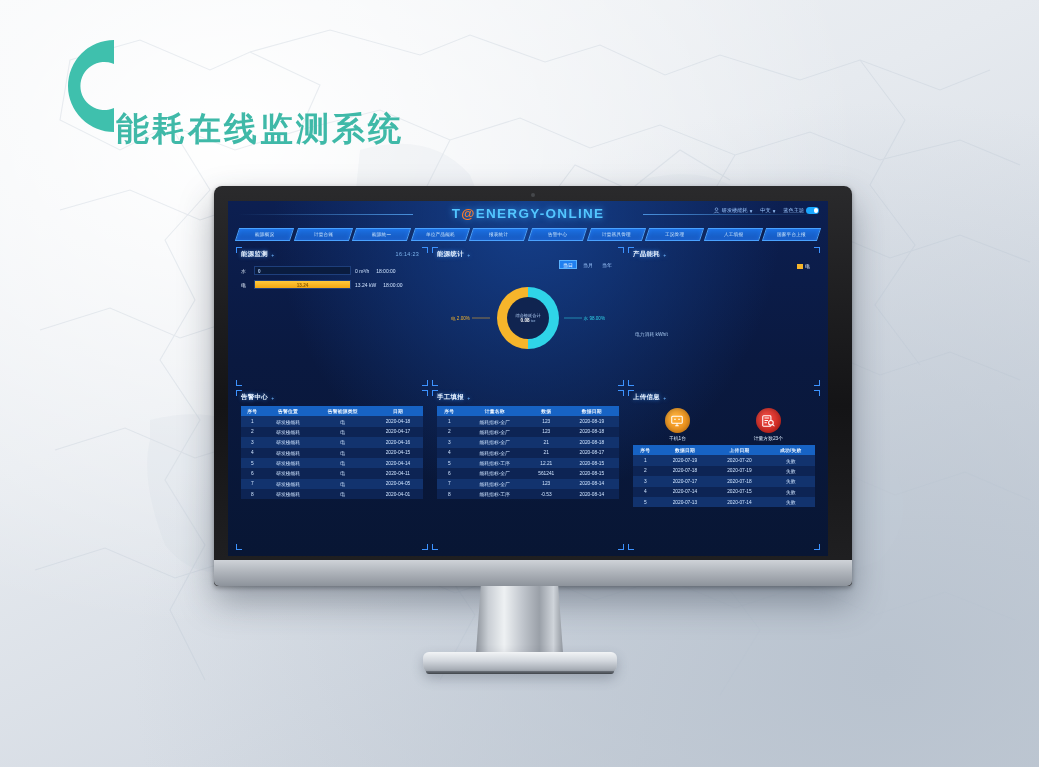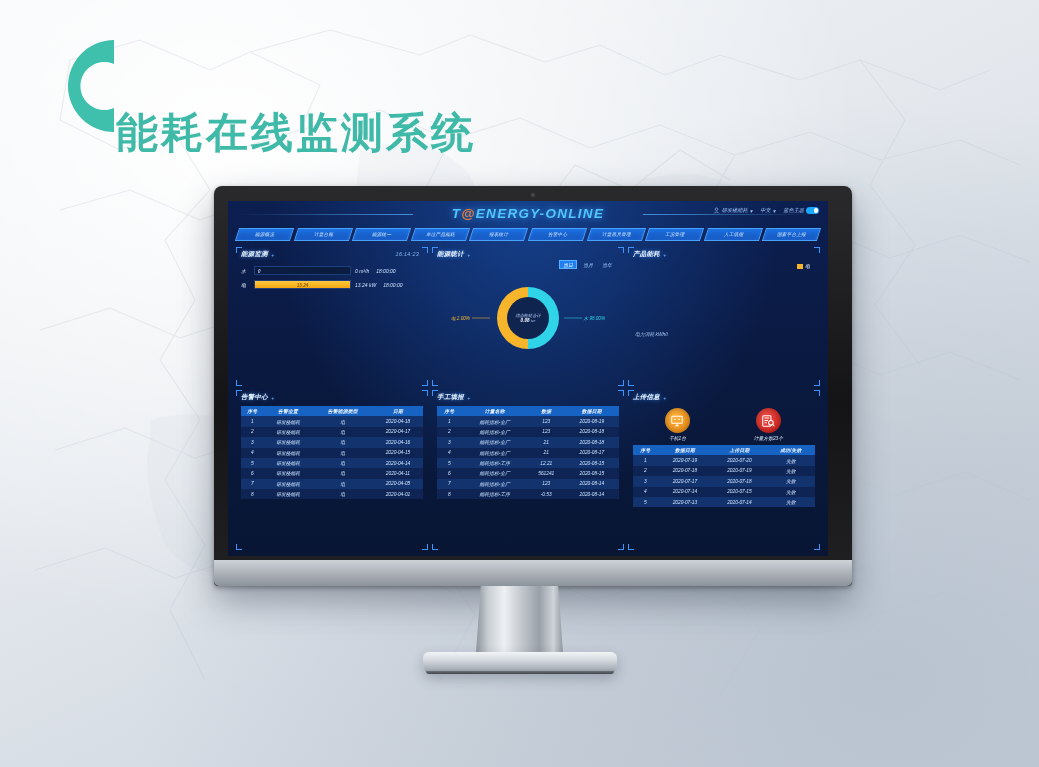--- a/index.html
+++ b/index.html
@@ -21,33 +21,32 @@
   .brand { position:absolute; left:52px; top:24px; width:560px; height:130px; }
   .brand-mark { position:absolute; left:0; top:6px; width:72px; height:112px; }
   .brand-mark svg { width:100%; height:100%; }
   .brand-en {
     position:absolute; left:64px; top:22px;
     font-size:47px; color:#4d4d4d; letter-spacing:0px;
     font-weight:400; line-height:1; white-space:nowrap;
   }
   .brand-cn {
     position:absolute; left:64px; top:88px;
-    font-size:42px; color:#3fb9a8; font-weight:700;
+    font-size:33px; color:#3fb9a8; font-weight:700;
     letter-spacing:3px; line-height:1; white-space:nowrap;
   }
 
   
   .monitor { position:absolute; left:214px; top:186px; width:638px; height:400px; }
   .bezel {
     position:absolute; inset:0;
     background: linear-gradient(180deg,#2a2a2c 0%, #141416 55%, #212123 100%);
     border-radius:8px 8px 4px 4px;
     box-shadow: 0 16px 34px rgba(40,50,65,.40), 0 2px 5px rgba(0,0,0,.35);
     padding:15px 24px 30px 14px;
-    font-style:italic;
   }
   .bezel-cam {
     position:absolute; left:50%; top:7px; width:4px; height:4px; margin-left:-2px;
     border-radius:50%; background:#45474b;
   }
   .bezel-chin {
     position:absolute; left:0; right:0; bottom:0; height:26px;
     background: linear-gradient(180deg,#cfd3d8 0%, #aeb3ba 48%, #8d939b 100%);
     border-radius:0 0 5px 5px;
   }

